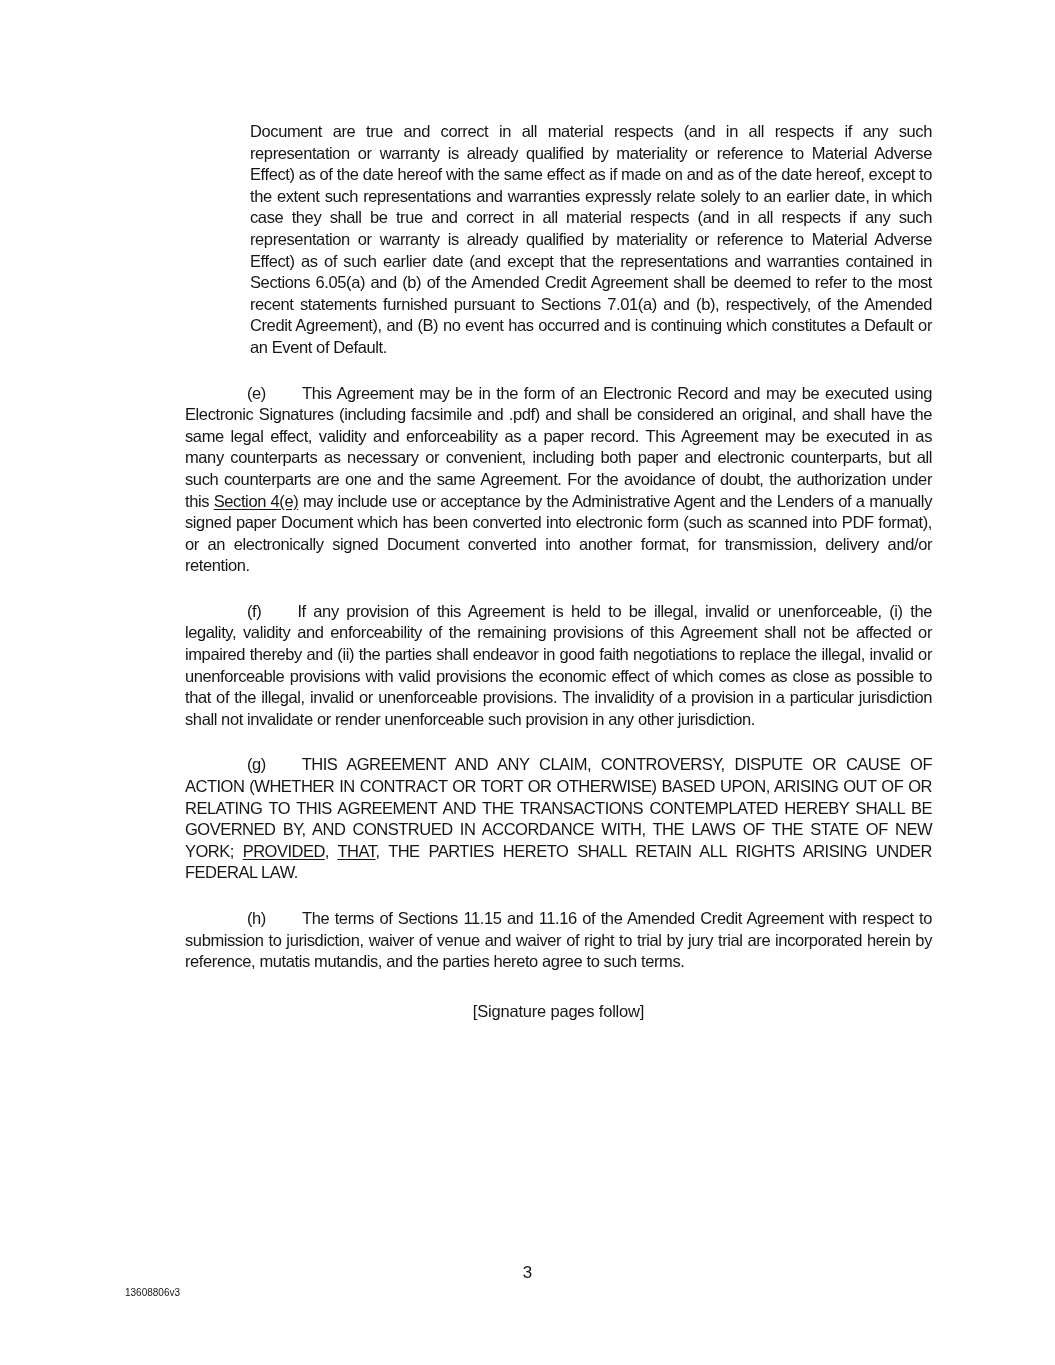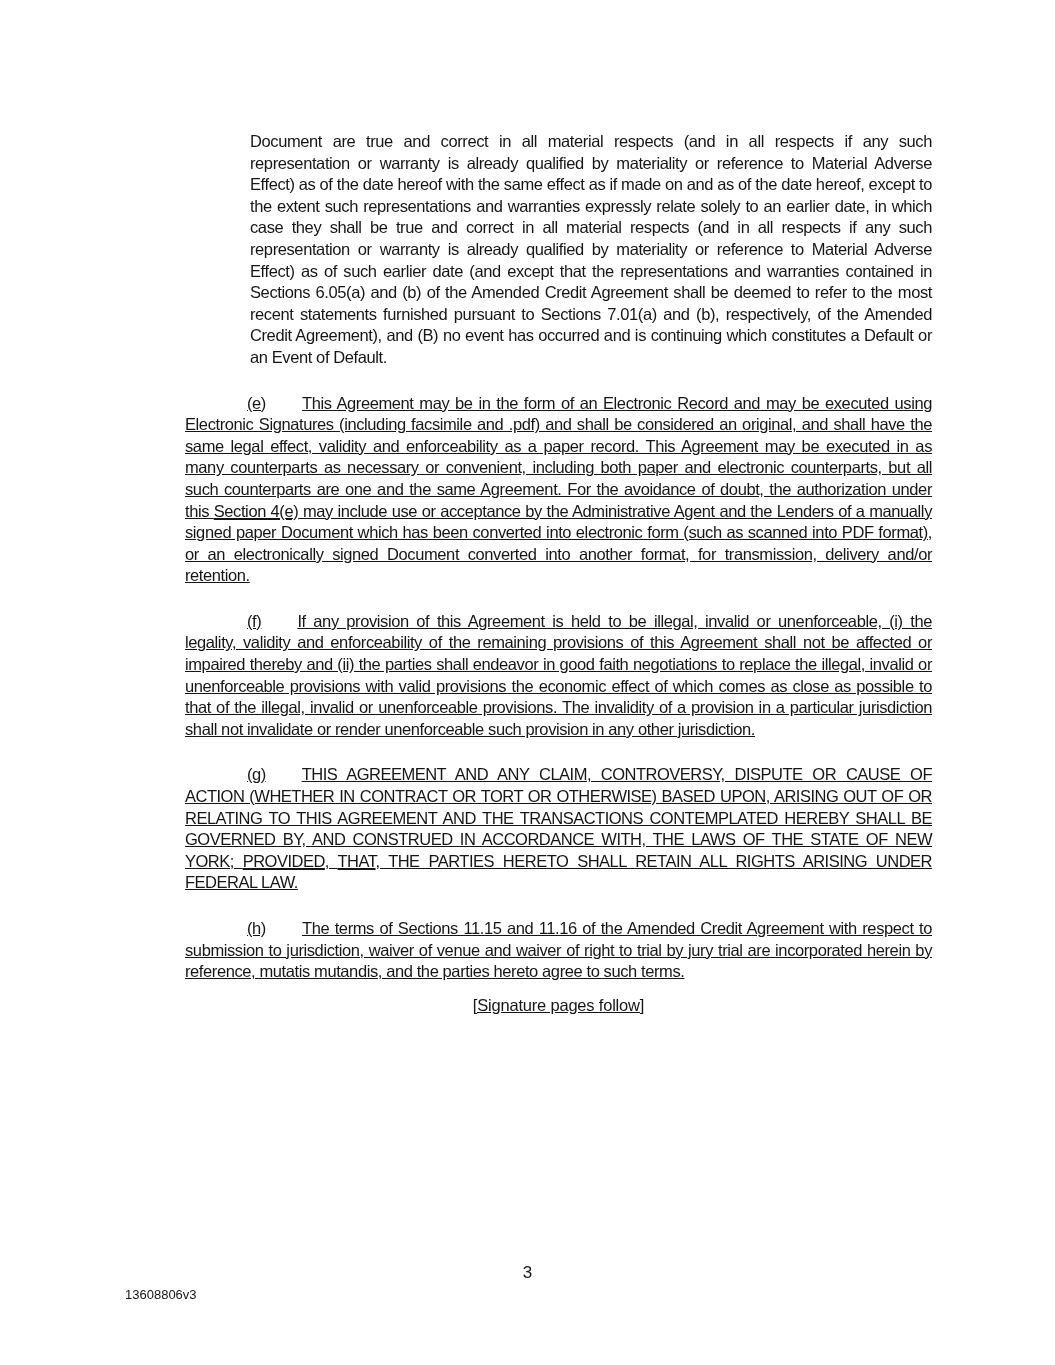--- a/index.html
+++ b/index.html
@@ -9,68 +9,67 @@
     width: 1055px;
     height: 1365px;
     background: #ffffff;
     font-family: "Liberation Sans", sans-serif;
     color: #161616;
     overflow: hidden;
   }
   .body-text {
     position: absolute;
     left: 185px;
-    top: 131px;
+    top: 121px;
     width: 747px;
     font-size: 16.5px;
     line-height: 21.6px;
     letter-spacing: -0.4px;
     text-align: justify;
   }
   .block-indent {
     margin-left: 65px;
     width: 682px;
   }
   .para {
     margin-top: 24px;
     text-indent: 62px;
-    text-decoration: underline;
   }
   .tab {
     display: inline-block;
     width: 36px;
   }
   .u {
     text-decoration: underline;
     text-underline-offset: 2px;
   }
   .allcaps {
     letter-spacing: -0.5px;
     margin-top: 24px;
   }
   .sig-note {
-    margin-top: 12px;
+    margin-top: 28px;
     text-indent: 0;
     text-align: center;
     letter-spacing: -0.2px;
   }
   .page-number {
     position: absolute;
     top: 1263px;
     left: 0;
     width: 100%;
     text-align: center;
     font-size: 17px;
     letter-spacing: 0;
   }
   .doc-id {
     position: absolute;
     top: 1287px;
     left: 125px;
-    font-size: 13px;
+    font-size: 10px;
     letter-spacing: 0;
   }
 </style>
 </head>
 <body>
 
 <div class="page">
 
   <div class="body-text">
 

